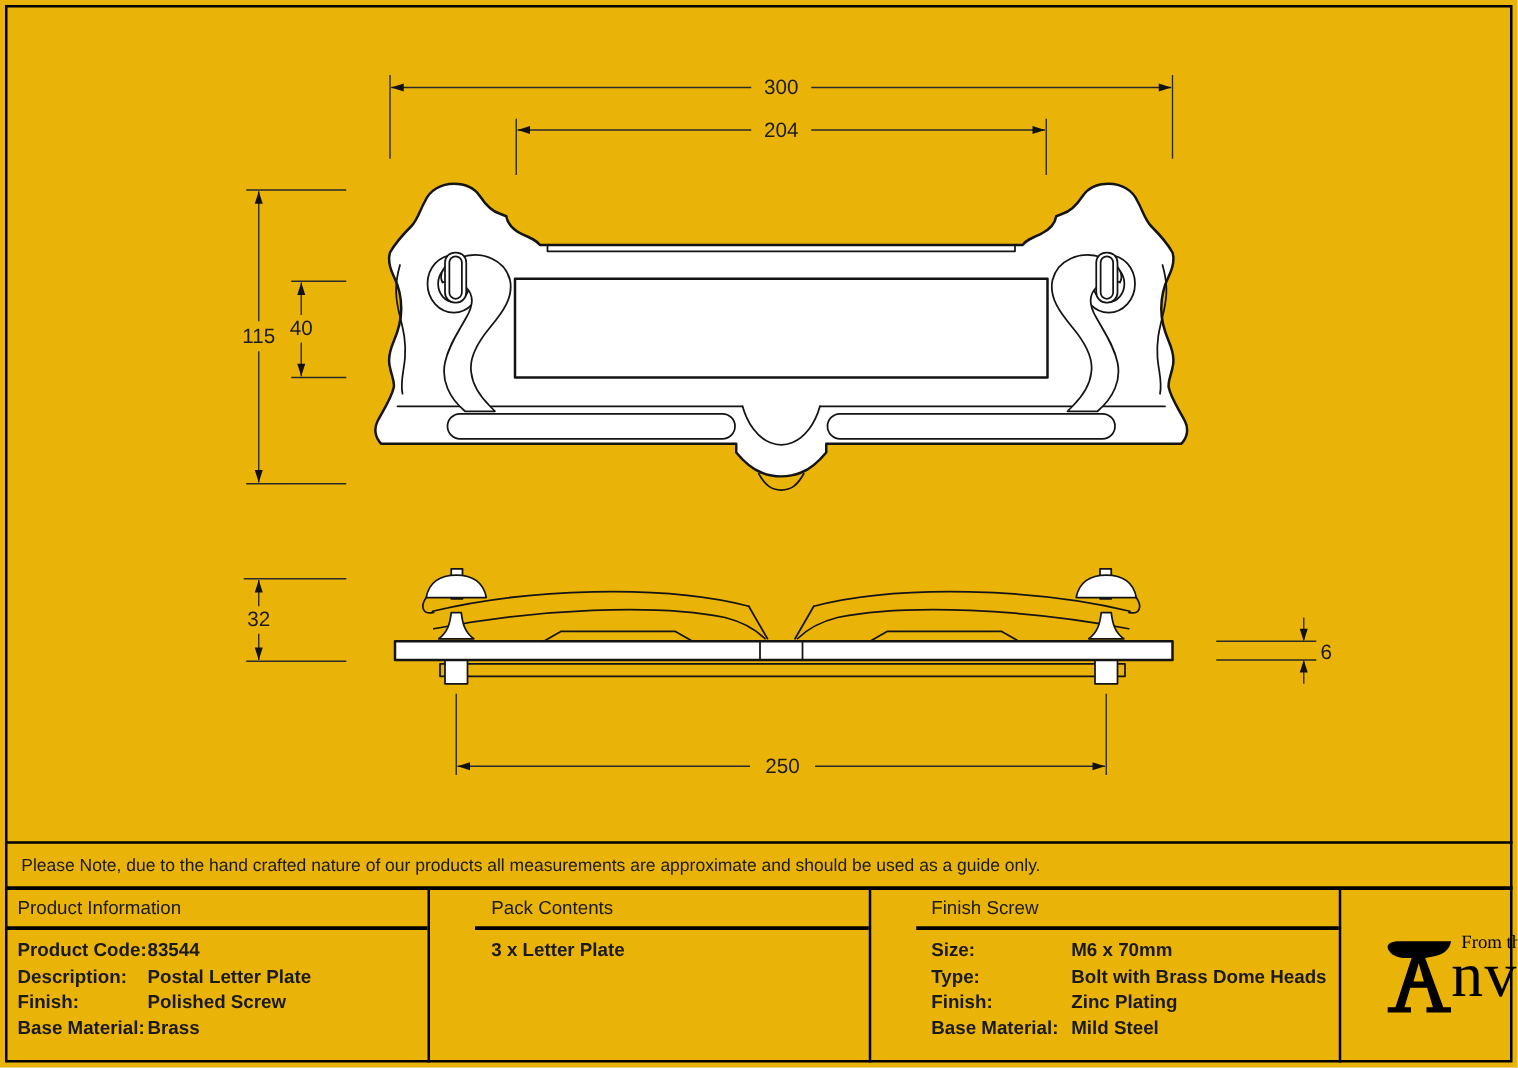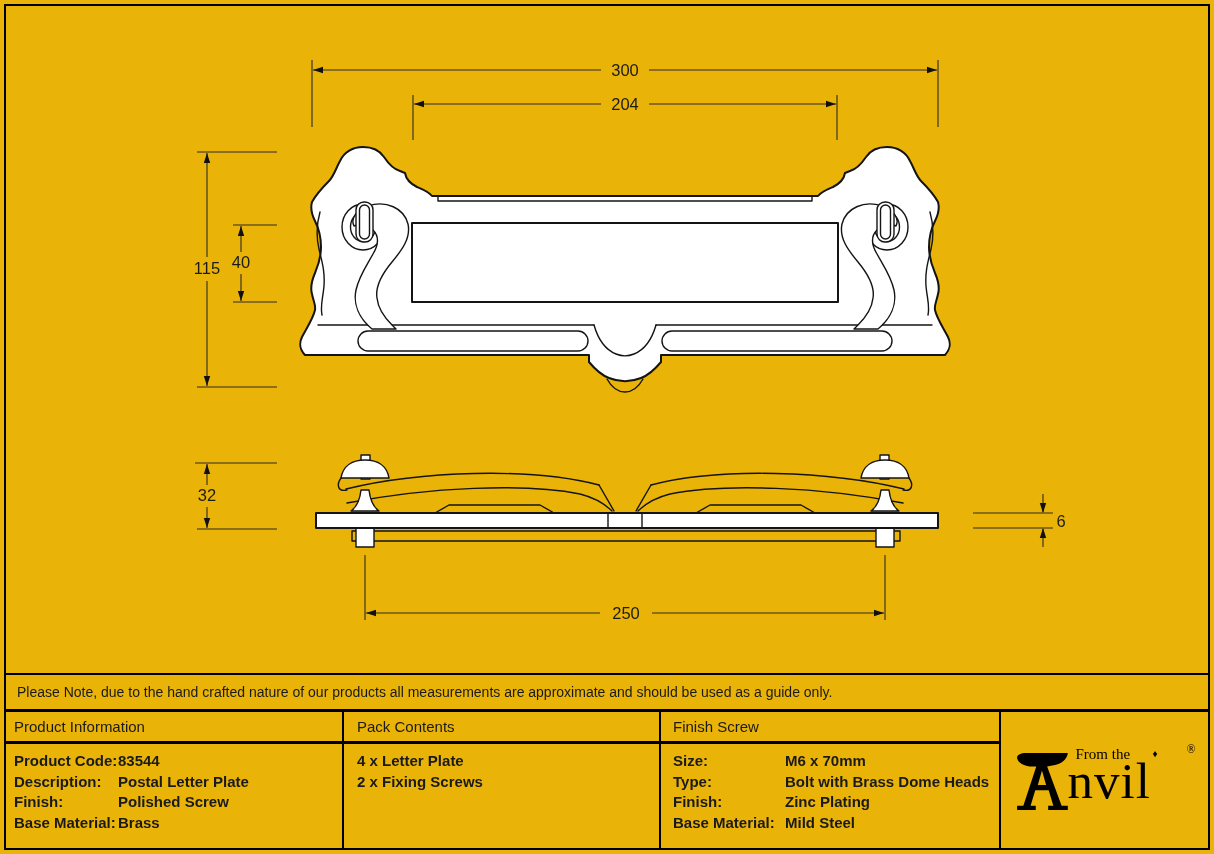--- a/index.html
+++ b/index.html
@@ -8,21 +8,21 @@
   .drawing-svg{position:absolute;left:0;top:0;}
   svg text{font-family:"Liberation Sans",sans-serif;font-size:16.5px;fill:#1c1c1c;}
   .olw{stroke:#141414;stroke-width:2;fill:#fff;stroke-linejoin:round;stroke-linecap:round;}
   .dt{stroke:#141414;stroke-width:1.4;fill:none;stroke-linejoin:round;stroke-linecap:round;}
   .dtw{stroke:#141414;stroke-width:1.4;fill:#fff;stroke-linejoin:round;stroke-linecap:round;}
   .dim{stroke:#2a2a2a;stroke-width:1.1;fill:none;}
   .ah{fill:#111;stroke:none;}
   
   .bottom{position:absolute;left:4px;right:4px;top:673px;bottom:4px;border-top:2px solid #000;display:flex;flex-direction:column;}
   .note-row{height:34px;border-bottom:3px solid #000;display:flex;align-items:center;padding-left:13px;font-size:14px;}
-  .grid{flex:1;display:grid;grid-template-columns:340px 317px 340px 1fr;}
+  .grid{flex:1;display:grid;grid-template-columns:340px 317px 340px 1fr;gap:36px;}
   .col{border-right:2.5px solid #000;display:flex;flex-direction:column;}
   .cell-header{height:29px;border-bottom:3px solid #000;display:flex;align-items:center;font-size:15px;}
   .cell-body{padding-top:7px;font-size:15px;font-weight:bold;}
   .kv{display:flex;line-height:20.5px;}
   .kv .k{flex:0 0 auto;}
   .pi .cell-header,.pi .cell-body{padding-left:10px;}
   .pi .k{width:104px;}
   .pc .cell-header,.pc .cell-body{padding-left:13px;}
   .fs .cell-header,.fs .cell-body{padding-left:12px;}
   .fs .k{width:112px;}
@@ -246,22 +246,21 @@
           <div class="kv">
             <span class="k">Base Material:</span>
             <span class="v">Brass</span>
           </div>
         </div>
       </div>
 
       <div class="col pc">
         <div class="cell-header">Pack Contents</div>
         <div class="cell-body">
-          <div class="li">4 x Letter Plate</div>
-          <div class="li">2 x Fixing Screws</div>
+          <div class="li">3 x Letter Plate</div>
         </div>
       </div>
 
       <div class="col fs">
         <div class="cell-header">Finish Screw</div>
         <div class="cell-body">
           <div class="kv">
             <span class="k">Size:</span>
             <span class="v">M6 x 70mm</span>
           </div>

